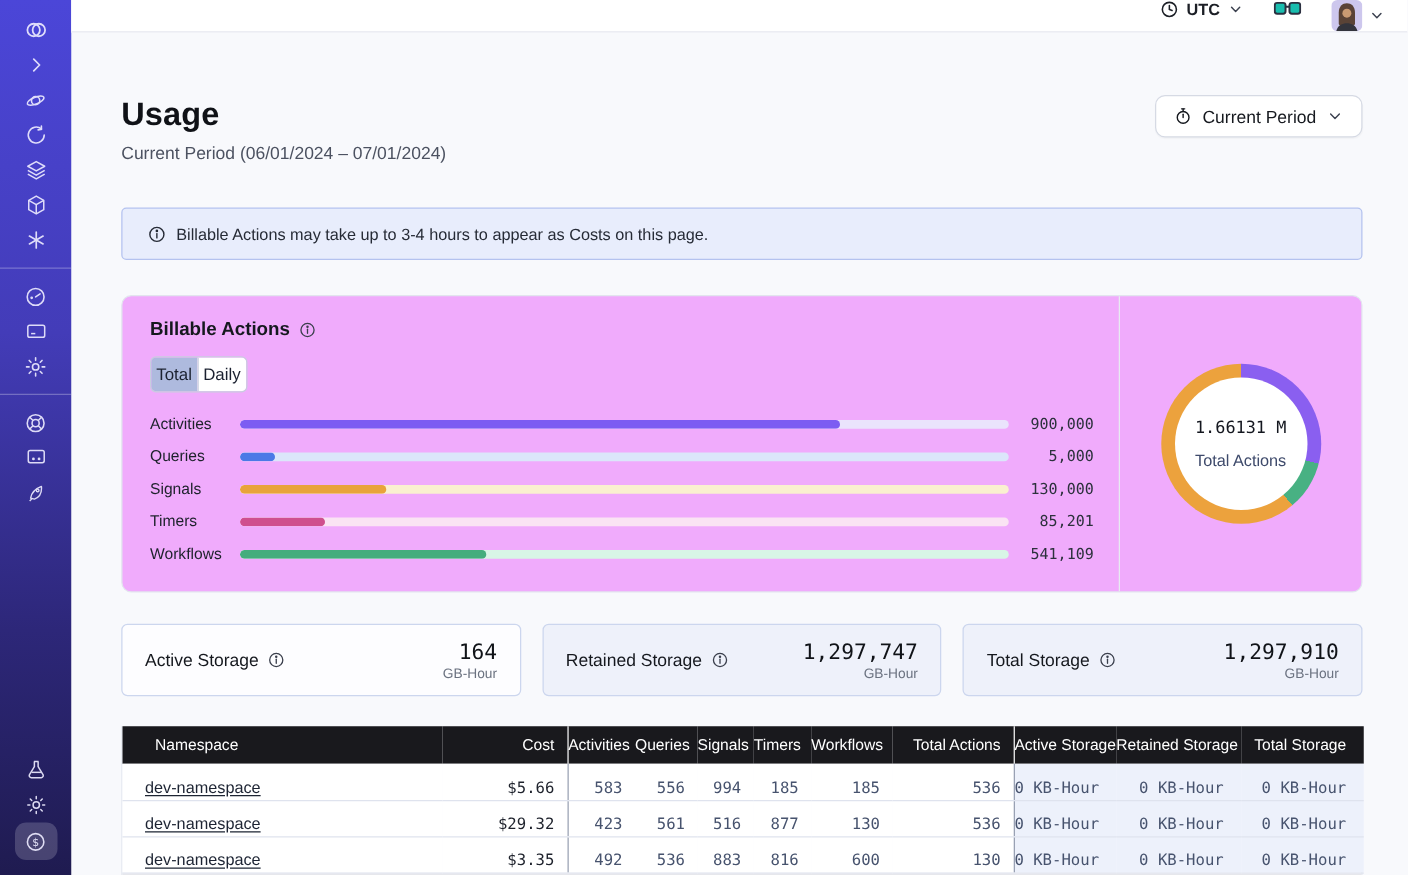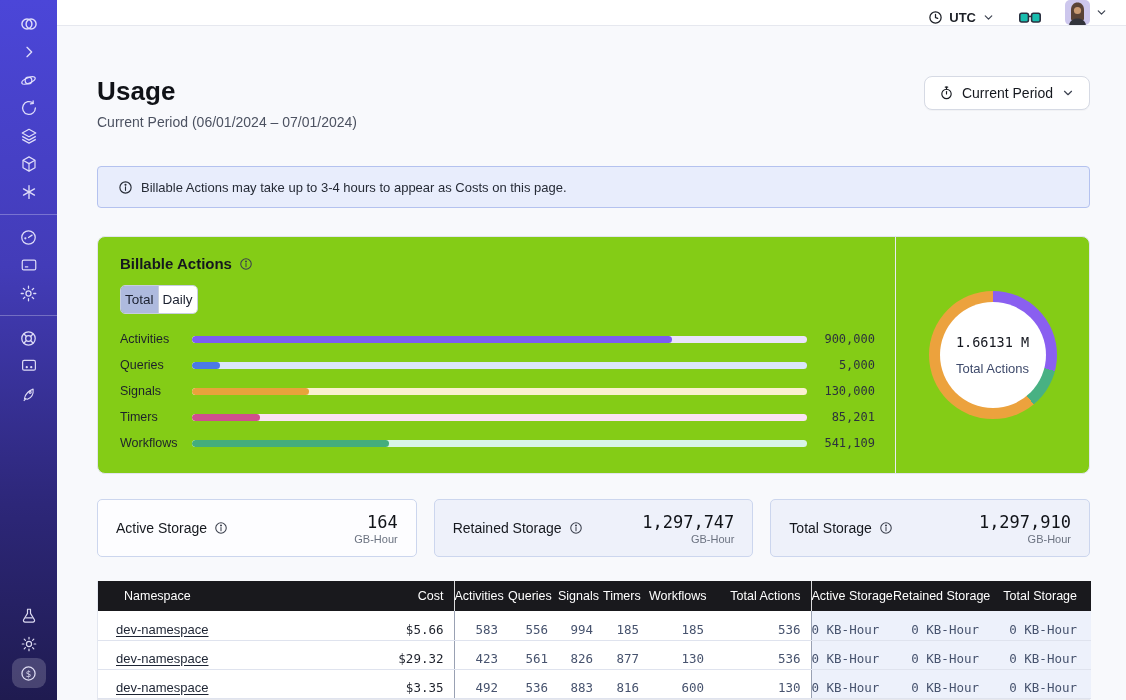--- a/index.html
+++ b/index.html
@@ -16,42 +16,42 @@
   .side-icon { width:34px; height:28px; display:flex; align-items:center; justify-content:center;
     color:#eceafe; cursor:pointer; }
   .side-icon svg { opacity:.92; }
   .side-divider { width:57px; height:1px; background:rgba(255,255,255,.28); margin:8px 0; }
   .side-spacer { flex:1; }
   .side-active { background:rgba(255,255,255,.18); border-radius:9px; width:34px; height:30px; }
 
   
   .main { flex:1; display:flex; flex-direction:column; min-width:0; }
   .topbar { height:37px; background:#ffffff; border-bottom:1px solid #e6e8ef;
-    display:flex; align-items:flex-end; justify-content:flex-end; padding-right:18px; gap:24px; }
+    display:flex; align-items:flex-start; justify-content:flex-end; padding-right:18px; gap:24px; }
   .tz-btn { display:flex; align-items:center; gap:6px; background:none; border:none;
     font-family:inherit; font-size:13px; font-weight:600; color:#1c1f26; cursor:pointer; }
   .icon-btn { background:none; border:none; cursor:pointer; display:flex; align-items:center; gap:5px; }
   .avatar { width:25px; height:25px; border-radius:5px; overflow:hidden; display:block; }
 
   .content { flex:1; padding:0 36px 0 40px; }
 
   
   .page-head { margin-top:50px; display:flex; justify-content:space-between; align-items:flex-start; }
   .page-title { font-size:26px; font-weight:600; color:#101217; letter-spacing:.1px; }
   .page-subtitle { margin-top:7px; font-size:14px; color:#4c5261; }
   .period-btn { display:flex; align-items:center; gap:8px; background:#fff; border:1px solid #d6dae4;
     border-radius:8px; height:34px; padding:0 14px; font-family:inherit; font-size:14px; font-weight:500;
     color:#15181e; cursor:pointer; box-shadow:0 1px 1px rgba(20,24,40,.03); }
 
   
   .banner { margin-top:36px; background:#e8edfc; border:1px solid #b4c2ef; border-radius:4px;
     height:42px; display:flex; align-items:center; gap:8px; padding:0 20px; font-size:13px; color:#262b36; }
 
   
-  .card { background:#84cc16; border:1px solid #e2e5ee; border-radius:8px; }
+  .card { background:#f0abfc; border:1px solid #e2e5ee; border-radius:8px; }
   .billable { margin-top:28px; height:238px; display:flex; }
   .billable-left { flex:1; padding:18px 20px 14px 22px; min-width:0; }
   .billable-title-row { display:flex; align-items:center; gap:7px; font-size:15px; font-weight:600; color:#15181e; }
   .seg-group { margin-top:13px; display:inline-flex; border:1px solid #c7cede; border-radius:5px; overflow:hidden; }
   .seg-tab { font-family:inherit; font-size:13.5px; padding:6px 4px; background:#fff; border:none;
     color:#1b2130; cursor:pointer; }
   .seg-tab + .seg-tab { border-left:1px solid #c7cede; }
   .seg-tab.active { background:#aebade; font-weight:500; }
 
   .bars { margin-top:18px; display:flex; flex-direction:column; gap:12px; }
@@ -446,21 +446,21 @@
               <td class="mono">536</td>
               <td class="grp-border storage-cell mono">0 KB-Hour</td>
               <td class="storage-cell mono">0 KB-Hour</td>
               <td class="storage-cell mono">0 KB-Hour</td>
             </tr>
             <tr>
               <td class="col-namespace"><a href="#">dev-namespace</a></td>
               <td class="col-cost mono">$29.32</td>
               <td class="grp-border mono">423</td>
               <td class="mono">561</td>
-              <td class="mono">826</td>
+              <td class="mono">516</td>
               <td class="mono">877</td>
               <td class="mono">130</td>
               <td class="mono">536</td>
               <td class="grp-border storage-cell mono">0 KB-Hour</td>
               <td class="storage-cell mono">0 KB-Hour</td>
               <td class="storage-cell mono">0 KB-Hour</td>
             </tr>
             <tr>
               <td class="col-namespace"><a href="#">dev-namespace</a></td>
               <td class="col-cost mono">$3.35</td>

